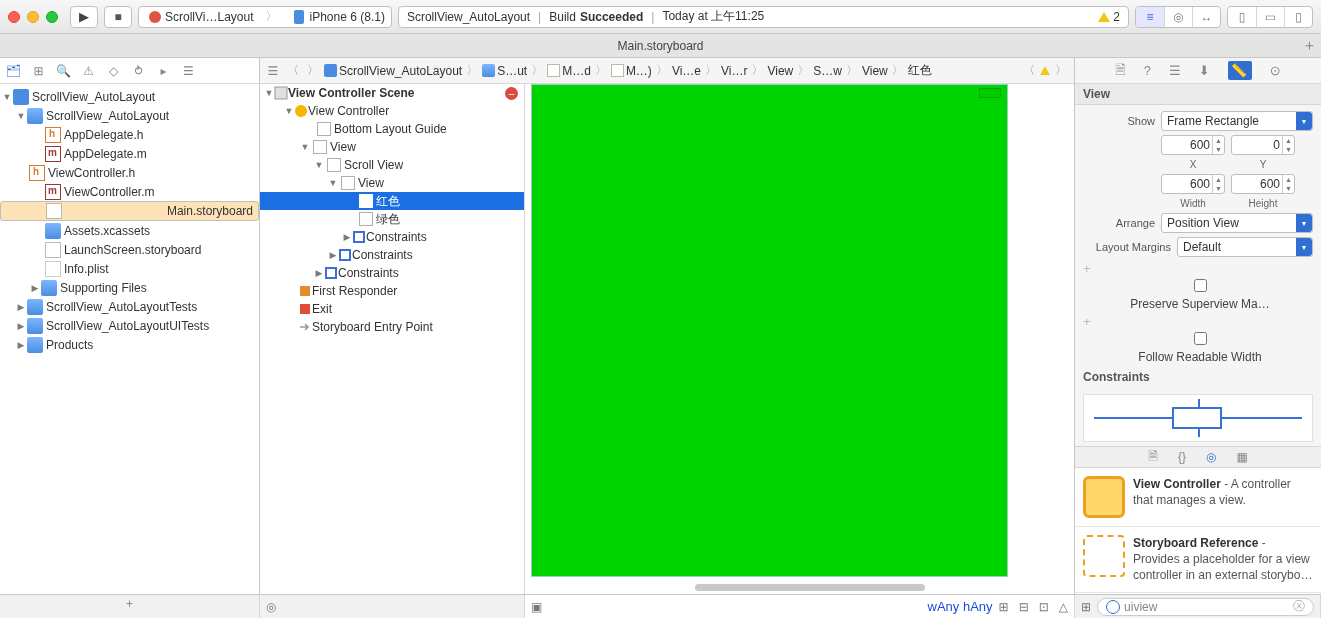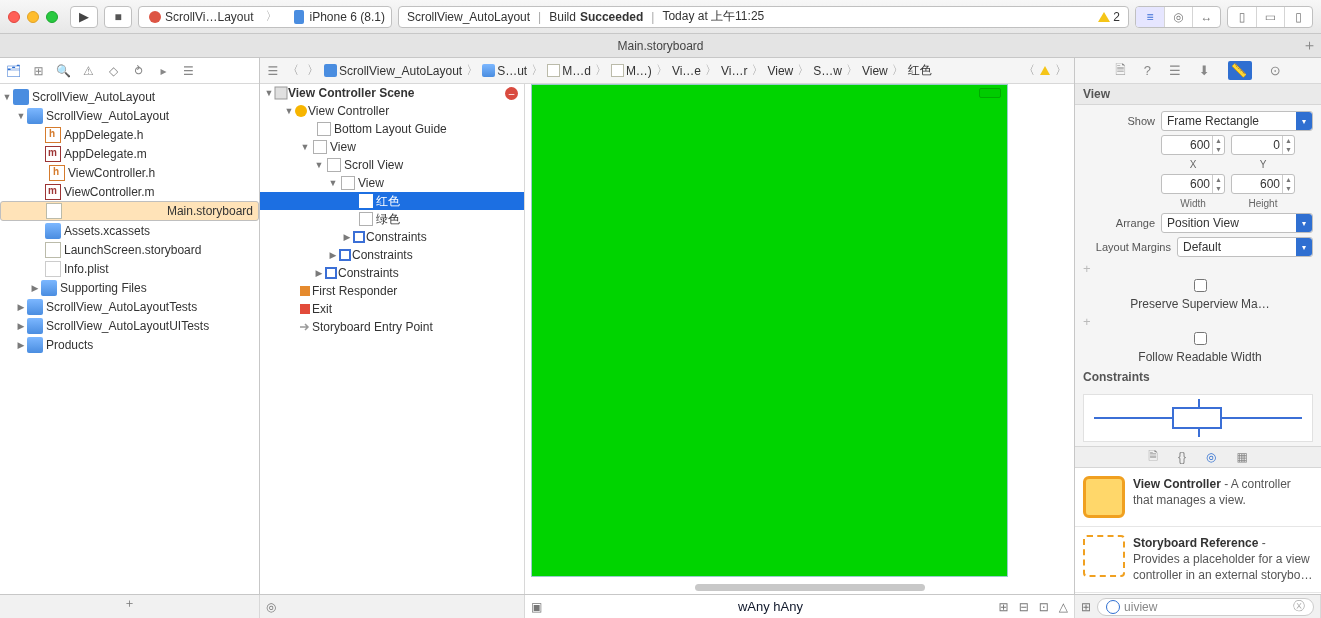--- a/index.html
+++ b/index.html
@@ -204,21 +204,21 @@
           <span>ScrollView_AutoLayout</span>
         </div>
       <div class="trow" style="padding-left:44px">
           <span class="ico hfile"></span>
           <span>AppDelegate.h</span>
         </div>
       <div class="trow" style="padding-left:44px">
           <span class="ico mfile"></span>
           <span>AppDelegate.m</span>
         </div>
-      <div class="trow" style="padding-left:48px">
+      <div class="trow" style="padding-left:28px">
           <span class="ico hfile"></span>
           <span>ViewController.h</span>
         </div>
       <div class="trow" style="padding-left:44px">
           <span class="ico mfile"></span>
           <span>ViewController.m</span>
         </div>
       <div class="trow sel" style="padding-left:44px">
           <span class="ico sbfile"></span>
           <span>Main.storyboard</span>
@@ -507,21 +507,21 @@
   <div class="cell nav">
     <span>＋</span>
     <span style="flex:1"></span>
 
   </div>
   <div class="cell out">
     <span>◎</span>
   </div>
   <div class="cell canvas">
     <span>▣</span>
-    <span style="flex:1;text-align:center;font-size:13px;color:#0f172a">wAny  hAny</span>
+    <span style="flex:1;text-align:right;font-size:13px;color:#1d4ed8">wAny  hAny</span>
     <span style="display:flex;gap:10px">
       <span>⊞</span>
       <span>⊟</span>
       <span>⊡</span>
       <span>△</span>
     </span>
   </div>
   <div class="cell insp">
     <span>⊞</span>
     <div class="search">

